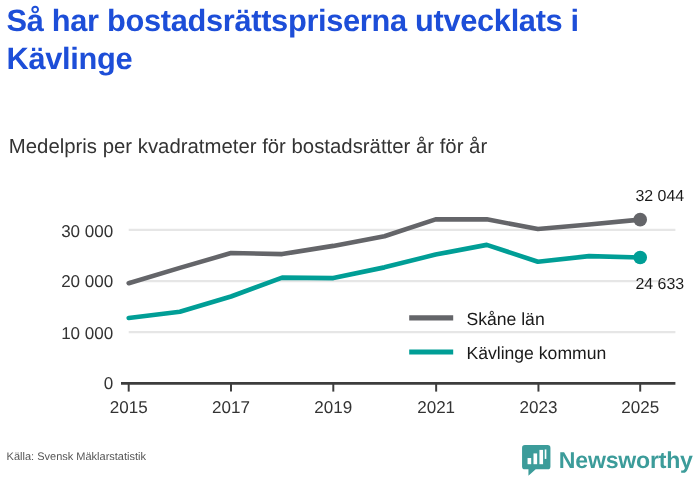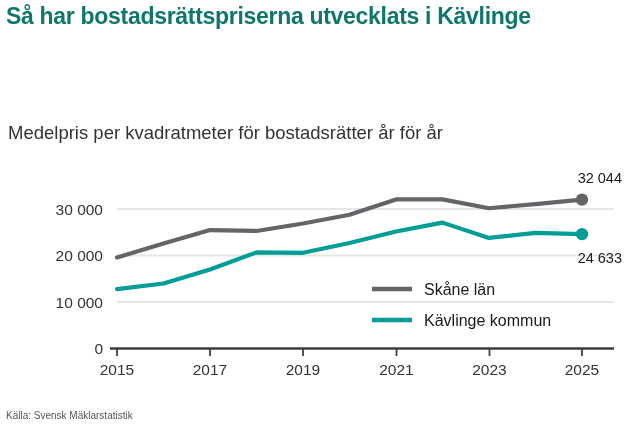--- a/index.html
+++ b/index.html
@@ -18,25 +18,25 @@
   .page {
     position: relative;
     width: 631px;
     height: 439px;
   }
   .chart-title {
     position: absolute;
     left: 6px;
     top: 2px;
     width: 620px;
-    font-size: 23px;
+    font-size: 28px;
     font-weight: bold;
     line-height: 1.24;
     letter-spacing: -0.3px;
-    color: #0f766e;
+    color: #1d4ed8;
   }
   .chart-subtitle {
     position: absolute;
     left: 8px;
     top: 122px;
     width: 620px;
     font-size: 18.5px;
     font-weight: normal;
     line-height: 1.2;
     color: #333333;
@@ -145,14 +145,26 @@
     <g>
       <line x1="372" y1="289" x2="412" y2="289" stroke="#646569" stroke-width="4.6" stroke-linecap="butt"></line>
       <text class="legend-label" x="424" y="295">Skåne län</text>
       <line x1="372" y1="320" x2="412" y2="320" stroke="#009e96" stroke-width="4.6" stroke-linecap="butt"></line>
       <text class="legend-label" x="424" y="326">Kävlinge kommun</text>
     </g>
   </svg>
 
   <div class="footer-source">Källa: Svensk Mäklarstatistik</div>
 
+  <div class="logo-wrap">
+    <div class="logo-mark">
+      <svg viewBox="0 0 27 29" width="27" height="29">
+        <path d="M3.2 0.6 H23.8 A2.6 2.6 0 0 1 26.4 3.2 V20.0 A2.6 2.6 0 0 1 23.8 22.6 H13.0 L6.4 28.4 V22.6 H3.2 A2.6 2.6 0 0 1 0.6 20.0 V3.2 A2.6 2.6 0 0 1 3.2 0.6 Z" fill="#3c9c9a"></path>
+        <rect x="5.6" y="12.4" width="3.3" height="5.6" fill="#ffffff"></rect>
+        <rect x="11.0" y="8.2" width="3.3" height="9.8" fill="#ffffff"></rect>
+        <rect x="16.4" y="5.0" width="3.3" height="13.0" fill="#ffffff"></rect>
+        <rect x="21.2" y="4.6" width="1.5" height="8.6" fill="#ffffff"></rect>
+      </svg>
+    </div>
+    <div class="logo-text">Newsworthy</div>
+  </div>
 
 </div>
 
 </body></html>

